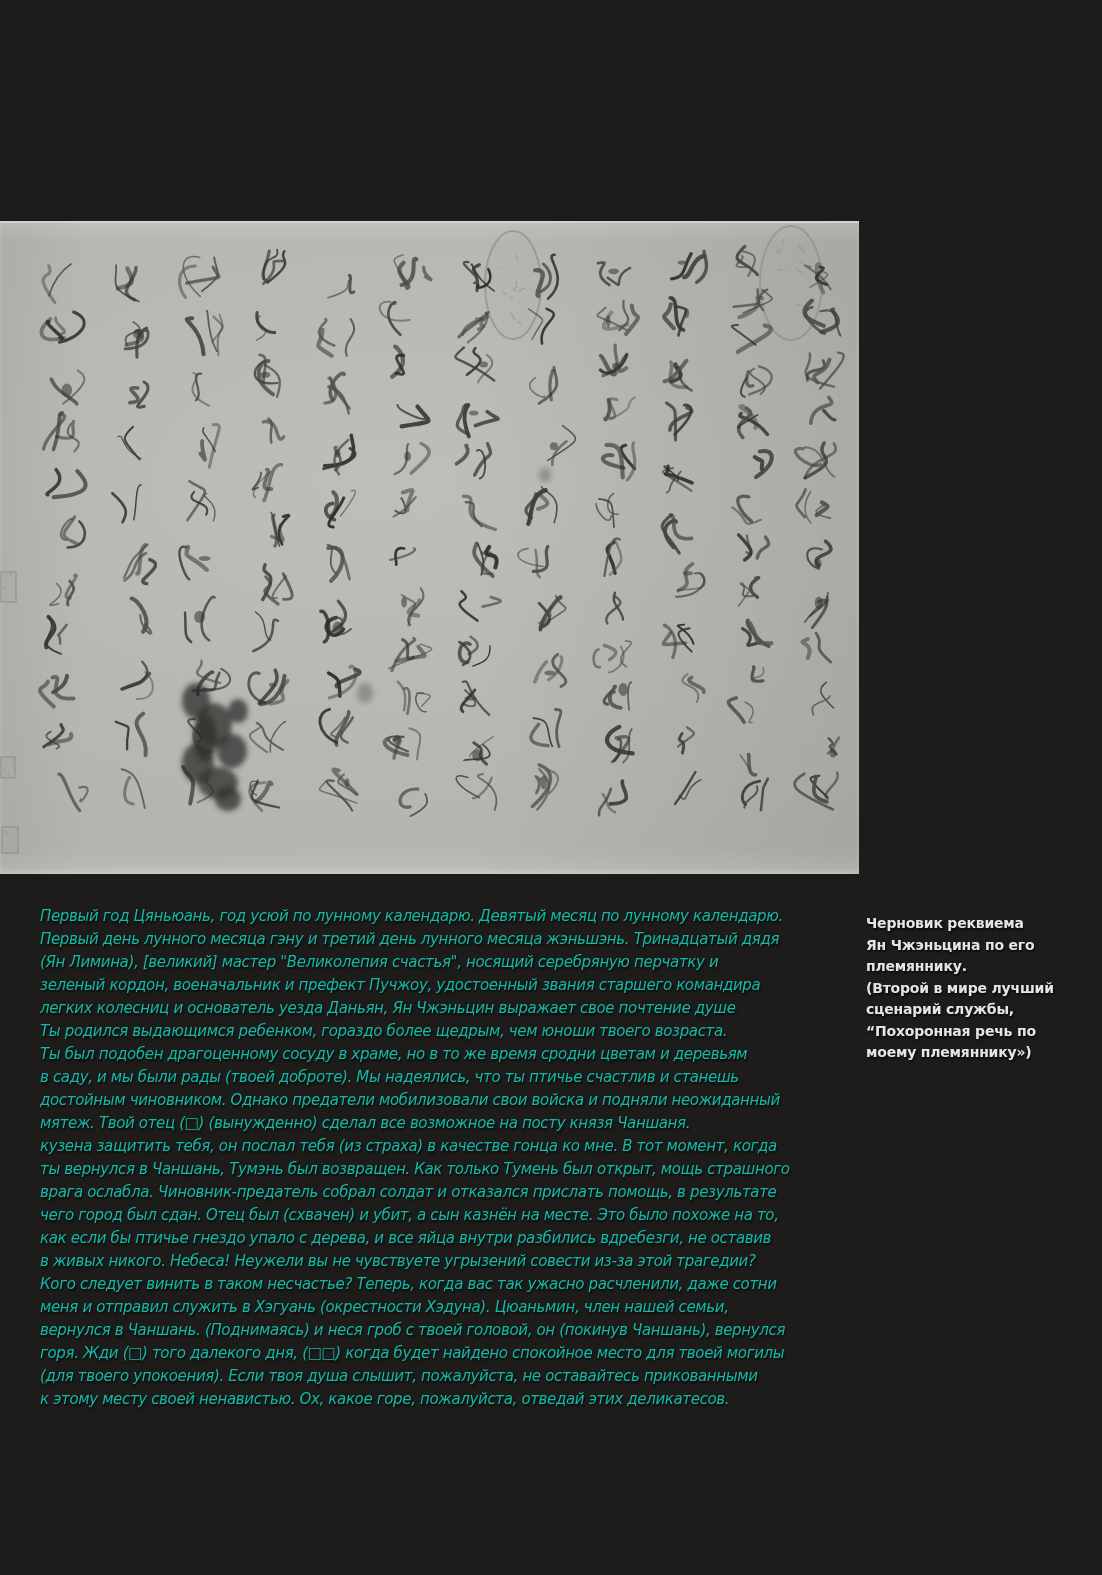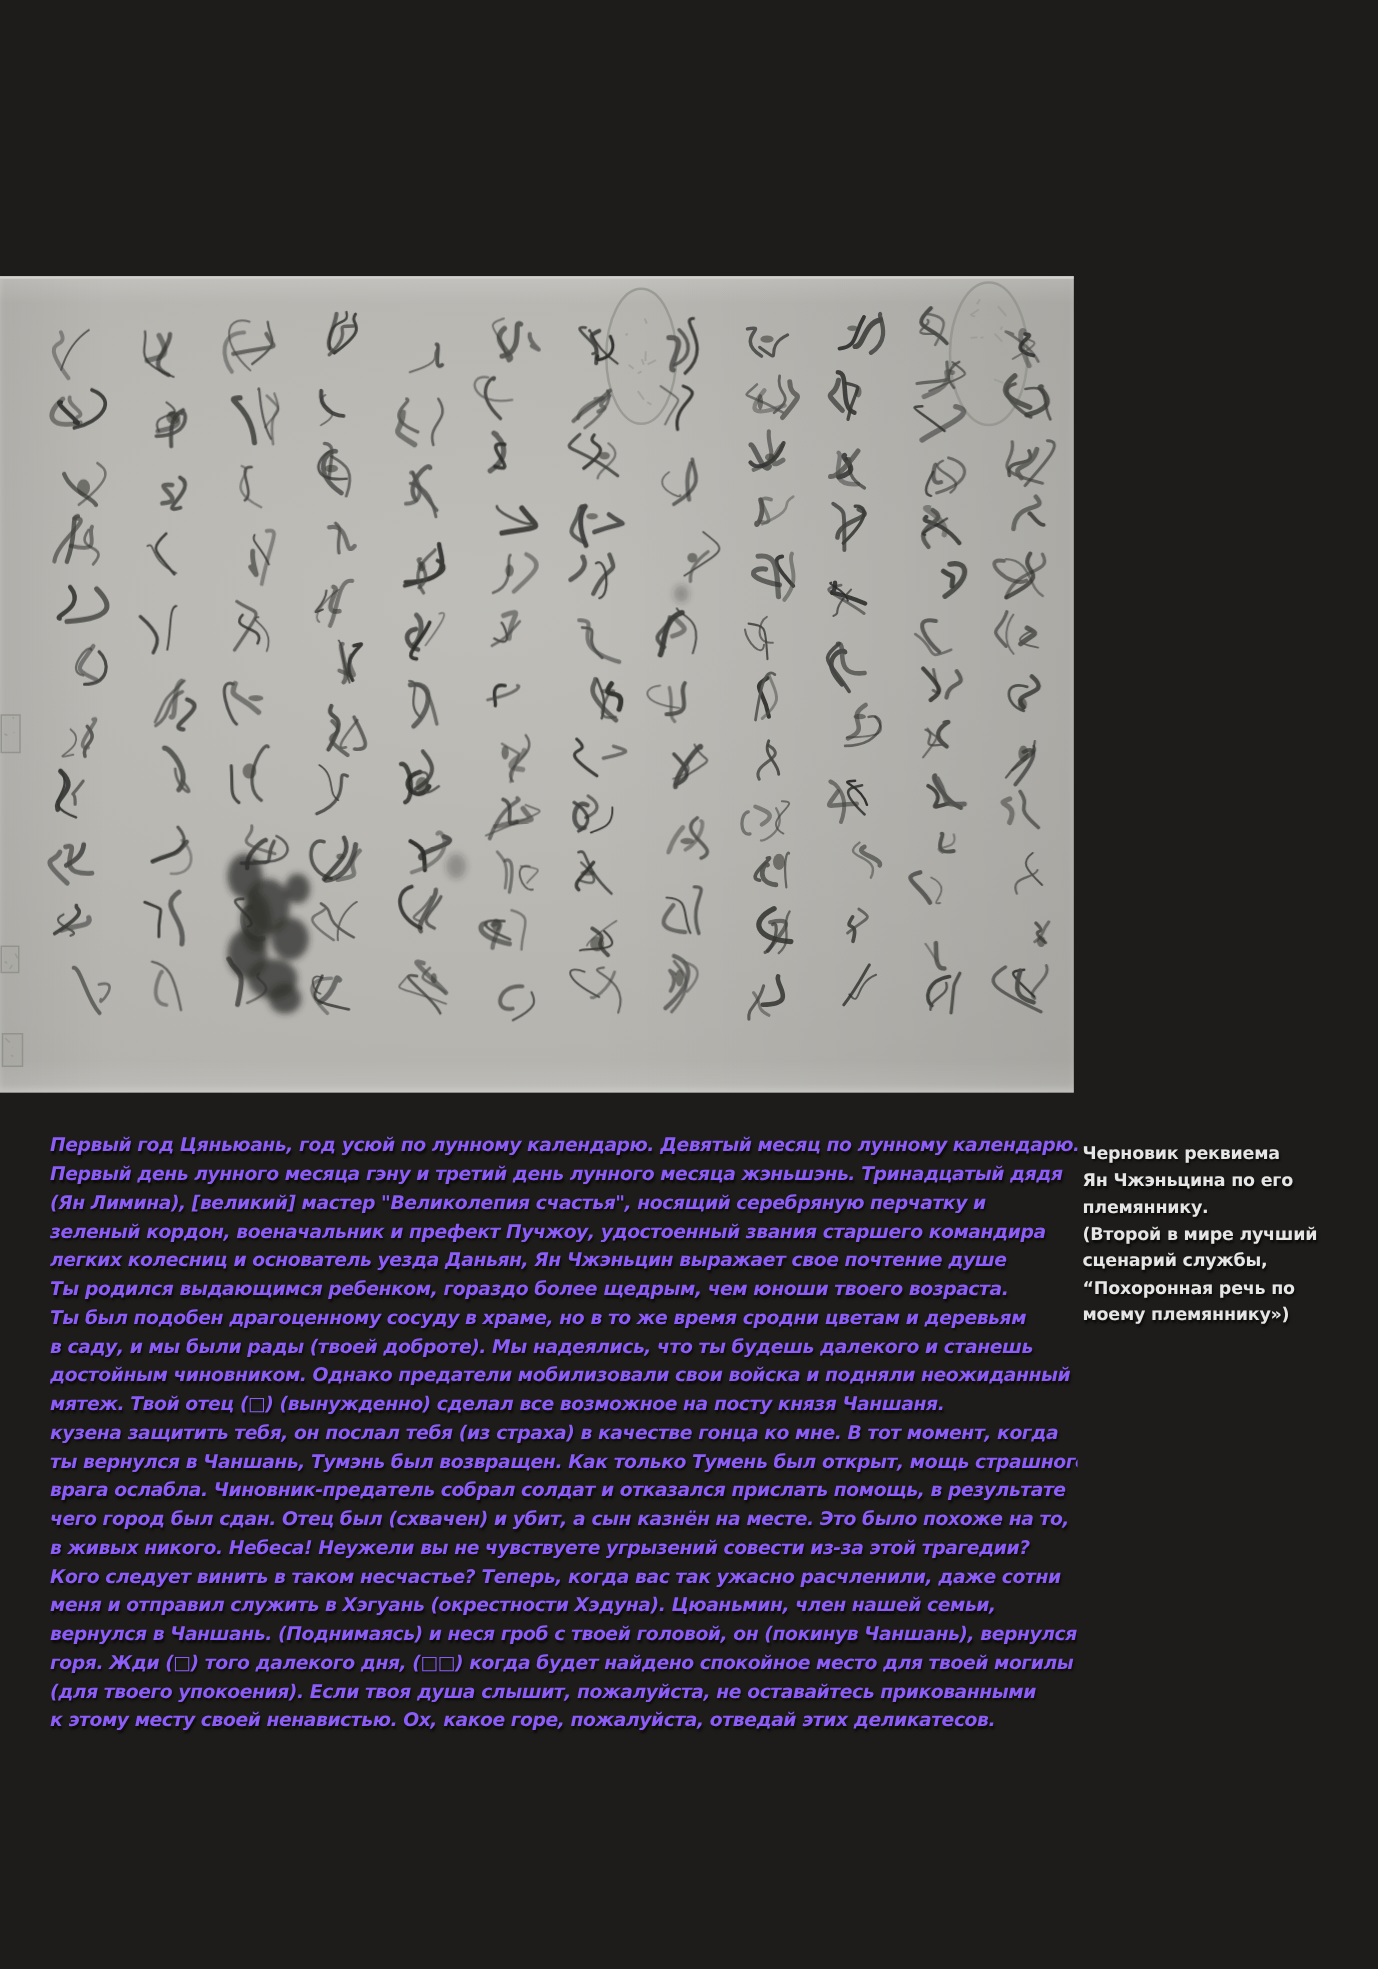--- a/index.html
+++ b/index.html
@@ -23,25 +23,25 @@
     box-shadow: inset 0 -3px 5px rgba(255,255,255,.22);
   }
   .artwork svg{display:block;}
   
   .translation{
     position:absolute;left:40px;top:905px;width:822px;
     overflow:hidden;
   }
   .tline{
     font-family:"DejaVu Sans",sans-serif;
-    font-style:italic;font-weight:700;
+    font-style:italic;font-weight:400;
     font-size:15px;line-height:23px;
     letter-spacing:-0.35px;
     white-space:nowrap;
-    color:#8b5cf6;
+    color:#14b8a6;
     text-shadow:1px 2px 2px rgba(0,0,0,.7);
   }
   
   .caption{
     position:absolute;left:866px;top:913px;width:226px;
   }
   .cline{
     font-family:"DejaVu Sans",sans-serif;
     font-weight:700;
     font-size:14px;line-height:21.5px;
@@ -554,27 +554,28 @@
 </div>
 
 <div class="translation">
     <div class="tline">Первый год Цяньюань, год усюй по лунному календарю. Девятый месяц по лунному календарю.</div>
     <div class="tline">Первый день лунного месяца гэну и третий день лунного месяца жэньшэнь. Тринадцатый дядя</div>
     <div class="tline">(Ян Лимина), [великий] мастер "Великолепия счастья", носящий серебряную перчатку и</div>
     <div class="tline">зеленый кордон, военачальник и префект Пучжоу, удостоенный звания старшего командира</div>
     <div class="tline">легких колесниц и основатель уезда Даньян, Ян Чжэньцин выражает свое почтение душе</div>
     <div class="tline">Ты родился выдающимся ребенком, гораздо более щедрым, чем юноши твоего возраста.</div>
     <div class="tline">Ты был подобен драгоценному сосуду в храме, но в то же время сродни цветам и деревьям</div>
-    <div class="tline">в саду, и мы были рады (твоей доброте). Мы надеялись, что ты будешь далекого и станешь</div>
+    <div class="tline">в саду, и мы были рады (твоей доброте). Мы надеялись, что ты птичье счастлив и станешь</div>
     <div class="tline">достойным чиновником. Однако предатели мобилизовали свои войска и подняли неожиданный</div>
     <div class="tline">мятеж. Твой отец (□) (вынужденно) сделал все возможное на посту князя Чаншаня.</div>
     <div class="tline">кузена защитить тебя, он послал тебя (из страха) в качестве гонца ко мне. В тот момент, когда</div>
     <div class="tline">ты вернулся в Чаншань, Тумэнь был возвращен. Как только Тумень был открыт, мощь страшного</div>
     <div class="tline">врага ослабла. Чиновник-предатель собрал солдат и отказался прислать помощь, в результате</div>
     <div class="tline">чего город был сдан. Отец был (схвачен) и убит, а сын казнён на месте. Это было похоже на то,</div>
+    <div class="tline">как если бы птичье гнездо упало с дерева, и все яйца внутри разбились вдребезги, не оставив</div>
     <div class="tline">в живых никого. Небеса! Неужели вы не чувствуете угрызений совести из-за этой трагедии?</div>
     <div class="tline">Кого следует винить в таком несчастье? Теперь, когда вас так ужасно расчленили, даже сотни</div>
     <div class="tline">меня и отправил служить в Хэгуань (окрестности Хэдуна). Цюаньмин, член нашей семьи,</div>
     <div class="tline">вернулся в Чаншань. (Поднимаясь) и неся гроб с твоей головой, он (покинув Чаншань), вернулся</div>
     <div class="tline">горя. Жди (□) того далекого дня, (□□) когда будет найдено спокойное место для твоей могилы</div>
     <div class="tline">(для твоего упокоения). Если твоя душа слышит, пожалуйста, не оставайтесь прикованными</div>
     <div class="tline">к этому месту своей ненавистью. Ох, какое горе, пожалуйста, отведай этих деликатесов.</div>
   </div>
 
 <div class="caption">

